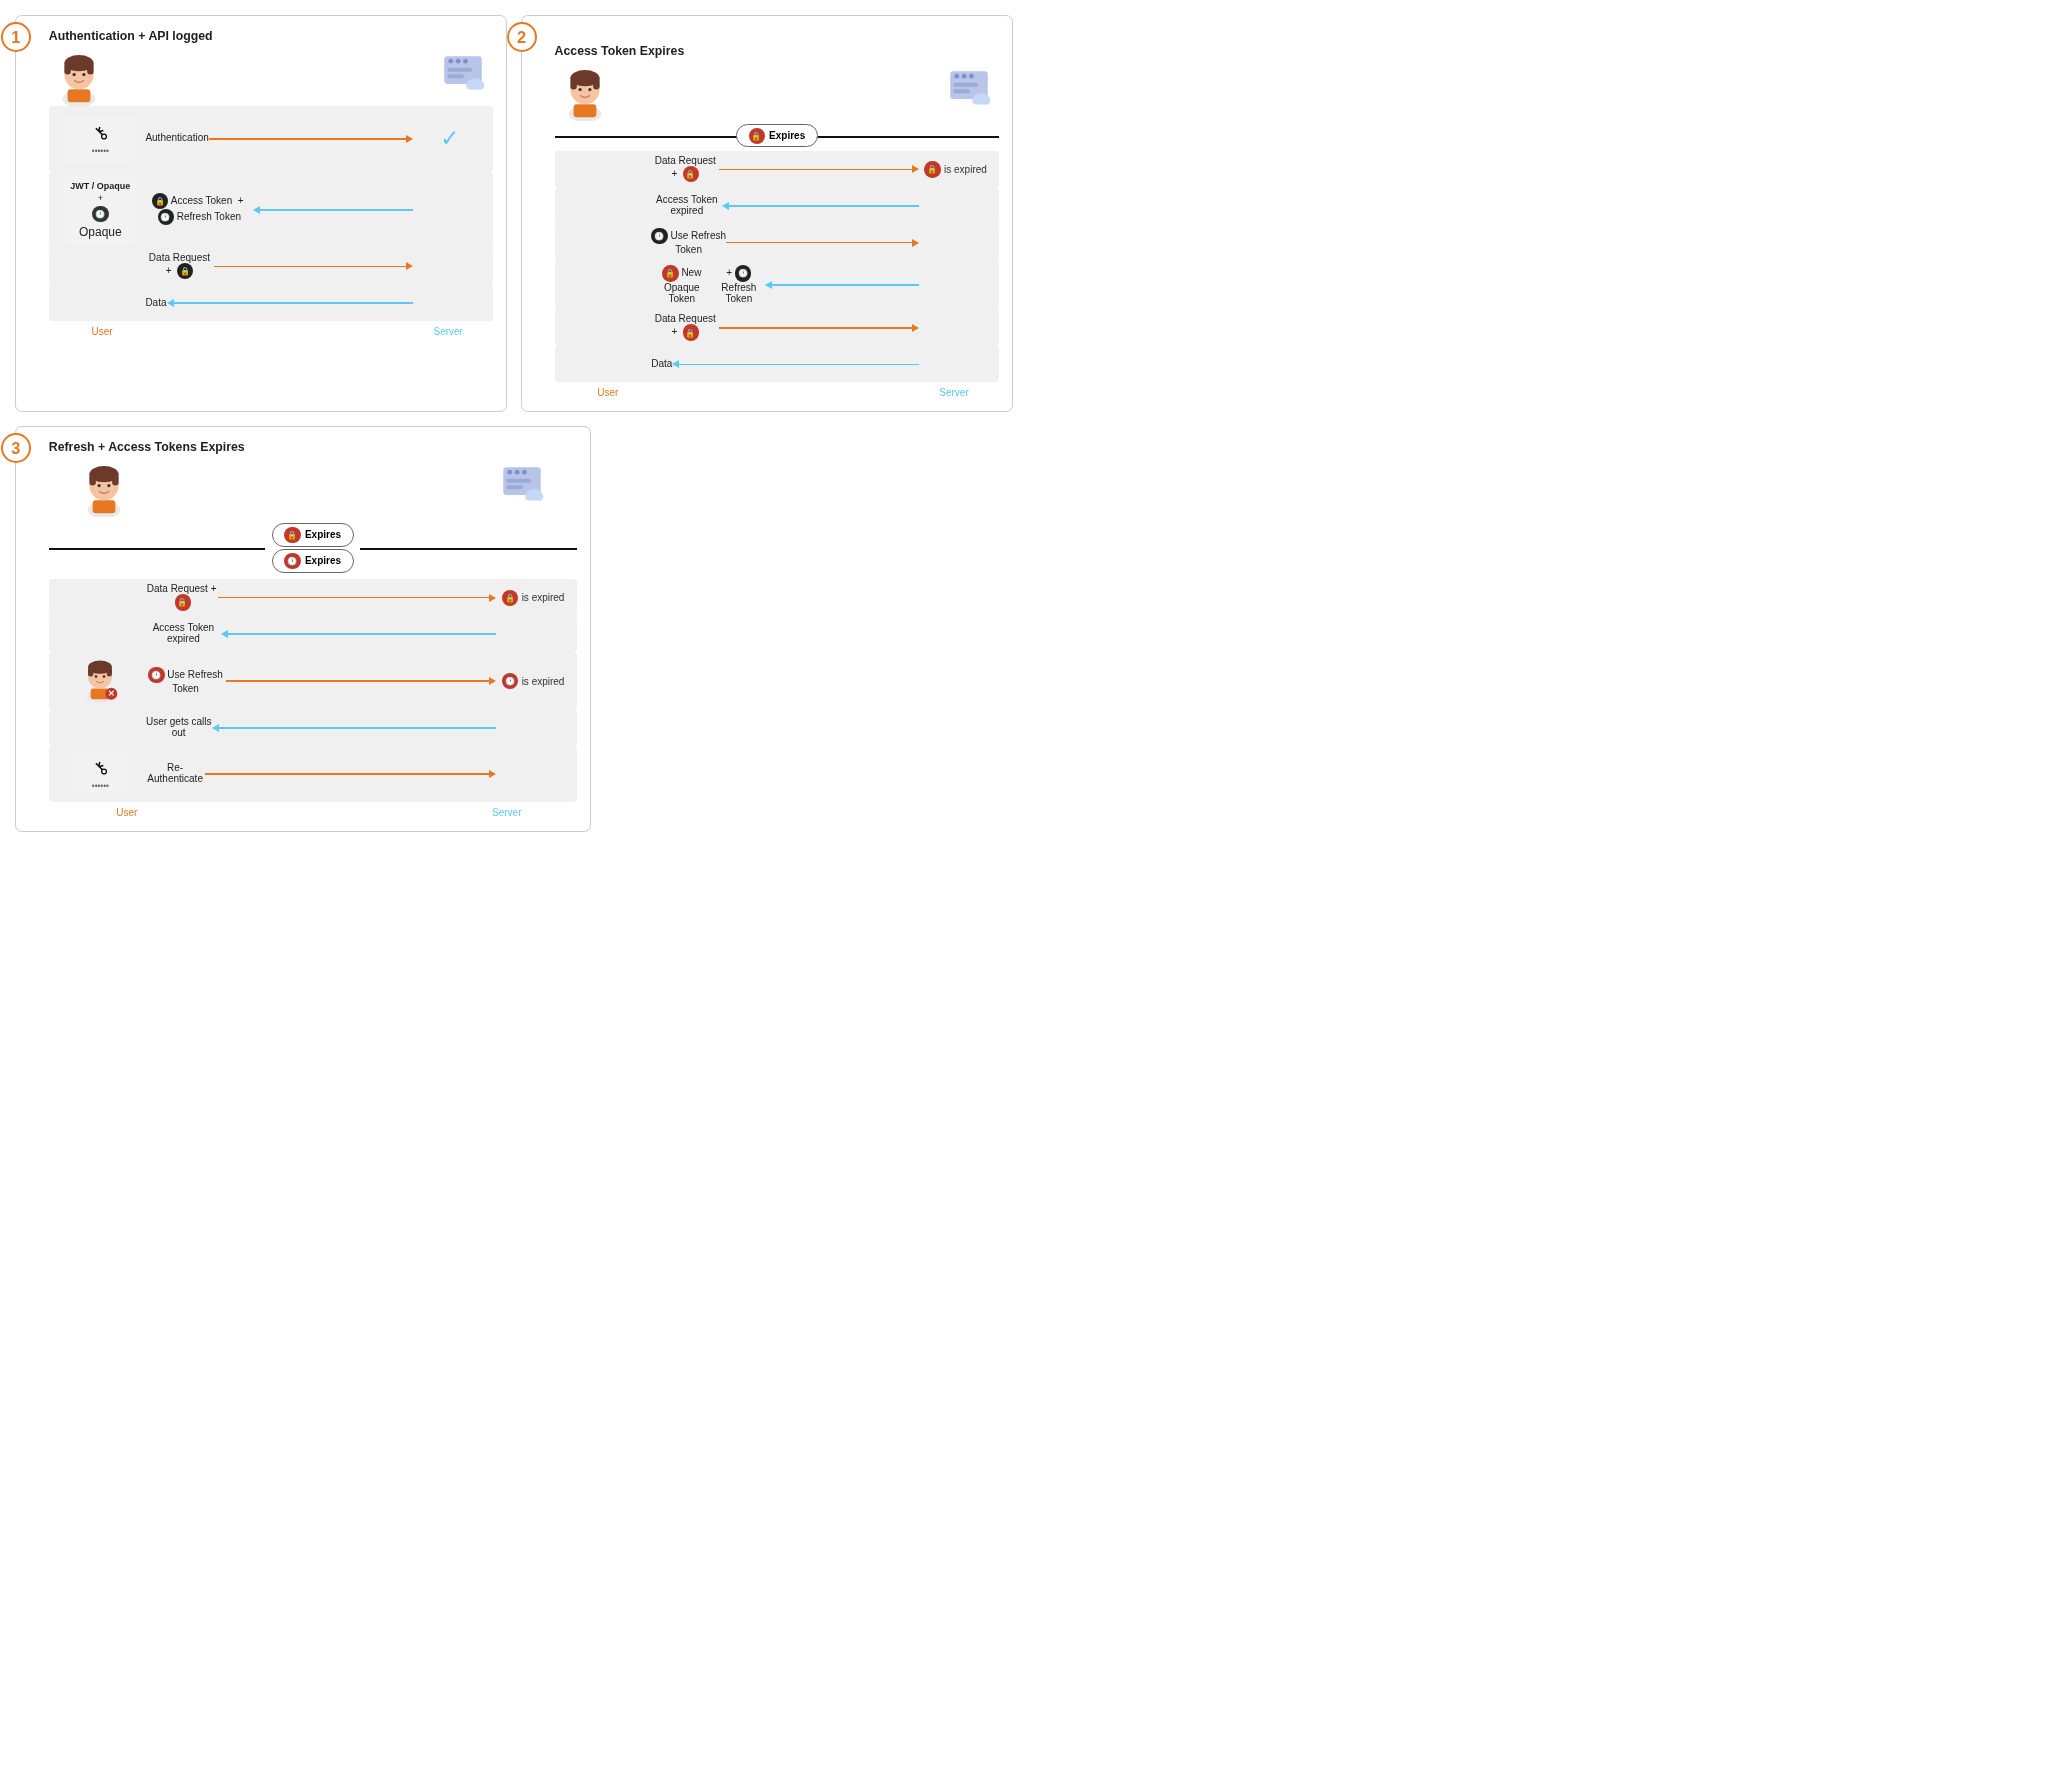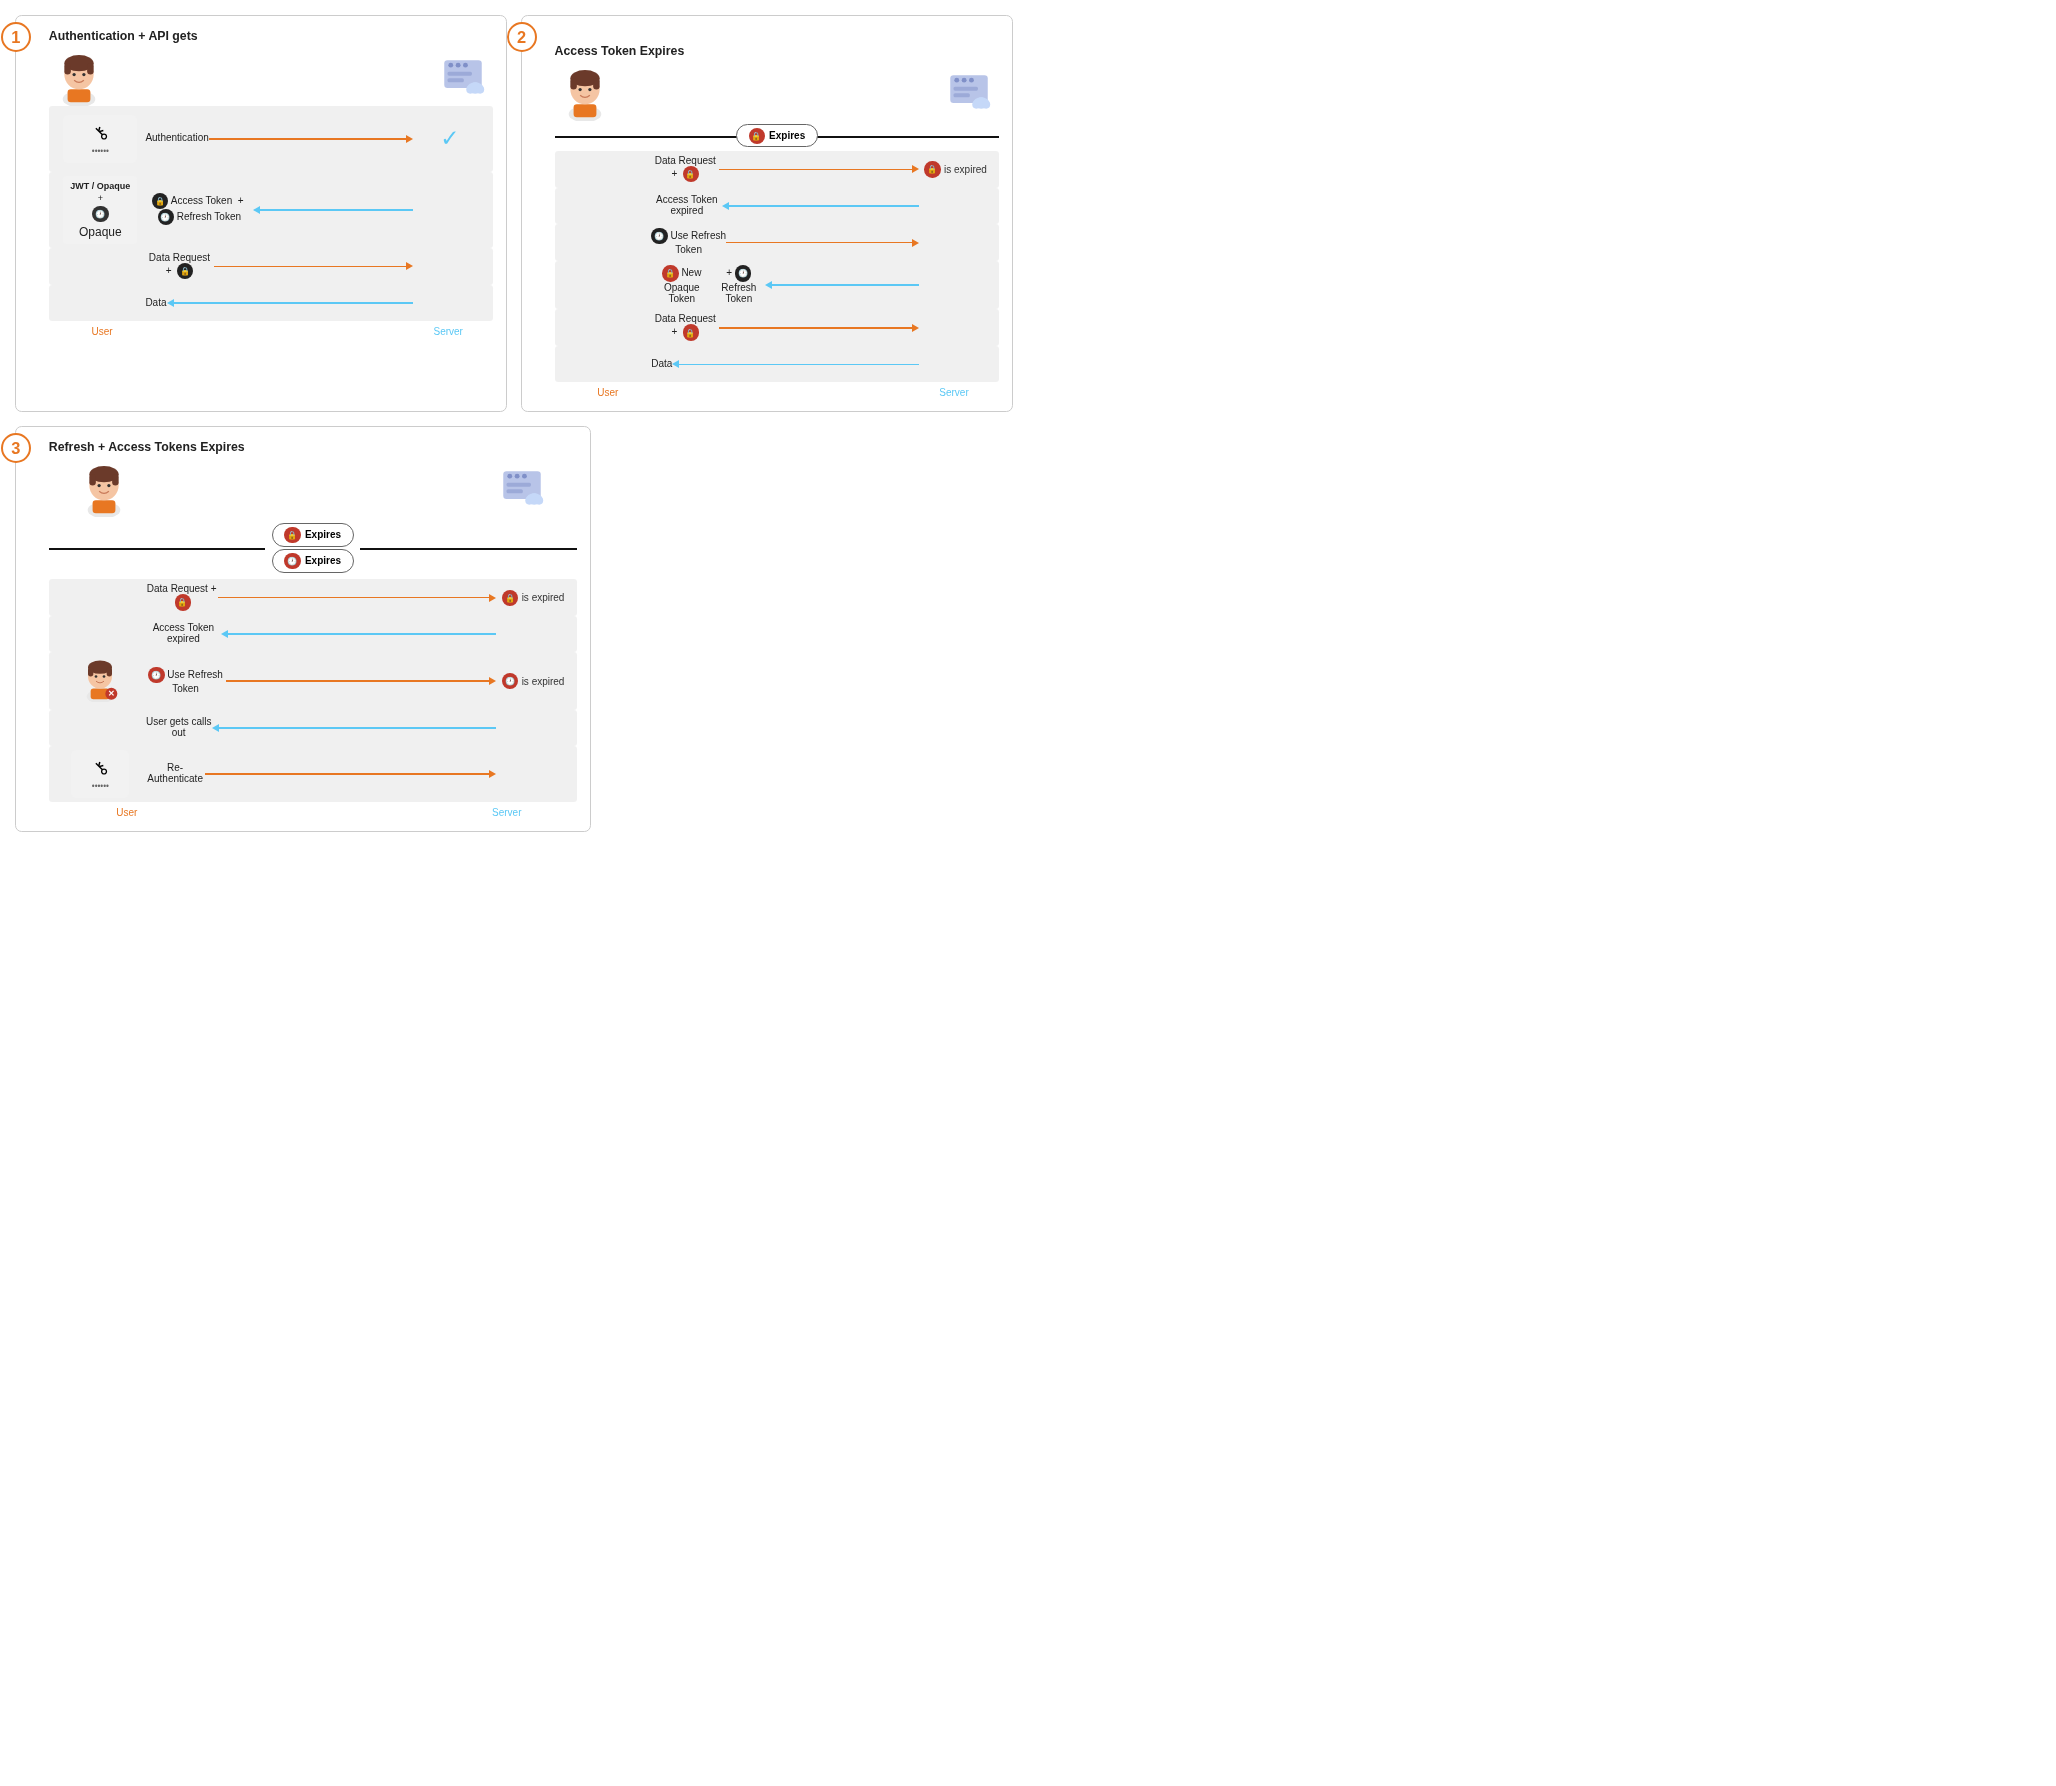--- a/index.html
+++ b/index.html
@@ -94,21 +94,21 @@
 
     
     .diag-layout {
       display: flex;
       flex-direction: column;
     }
 
     .diag-actors-row {
       display: flex;
       justify-content: space-between;
-      align-items: center;
+      align-items: flex-start;
       padding: 0 8.2px;
       margin-bottom: 0;
       gap: 25px;
     }
 
     .diag-msg {
       display: flex;
       align-items: center;
       background: #f0f0f0;
       border-radius: 3.3px;
@@ -207,21 +207,21 @@
     }
   </style>
 </head>
 <body>
 
 <div class="page-wrapper">
 
   <div class="diagram-panel">
     <span class="panel-number">1</span>
     <div style="margin-left: 20px;">
-      <div class="panel-title">Authentication + API gets</div>
+      <div class="panel-title">Authentication + API logged</div>
 
       <div class="diag-layout">
 
         <div class="diag-actors-row">
 
           <div class="actor">
 
             <svg width="44" height="53" viewBox="0 0 54 64">
 
               <ellipse cx="27" cy="56" rx="20" ry="10" fill="#e8e8e8"></ellipse>

